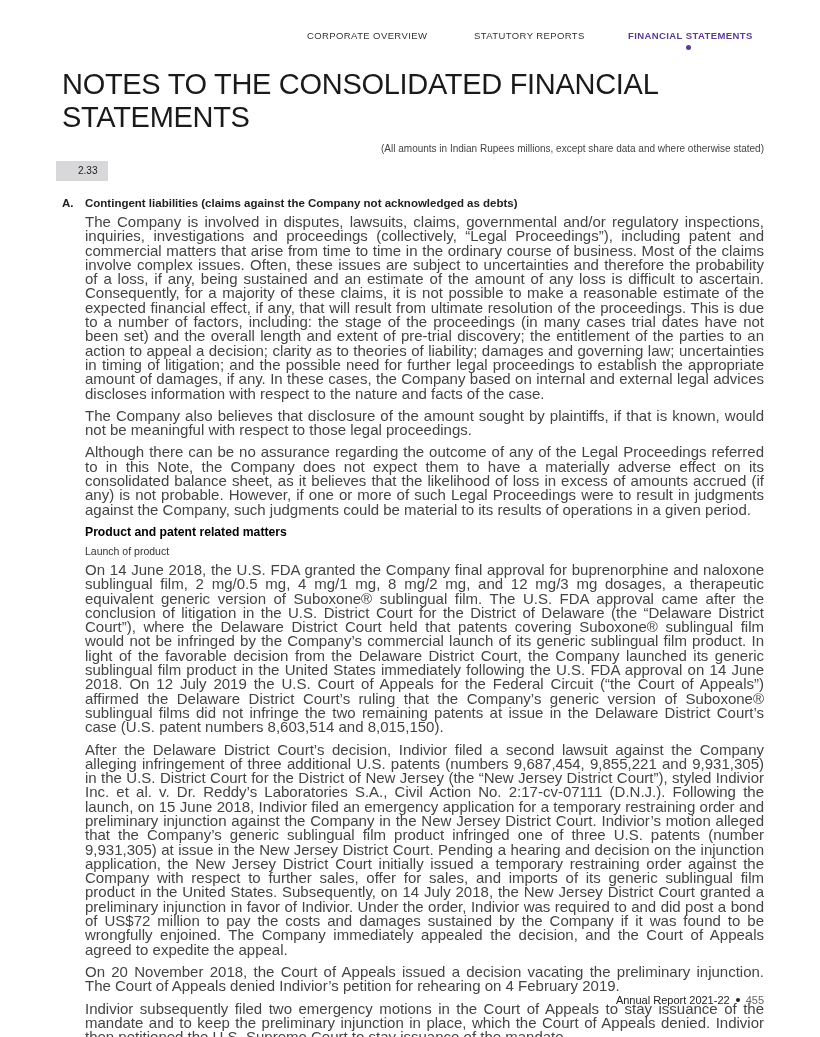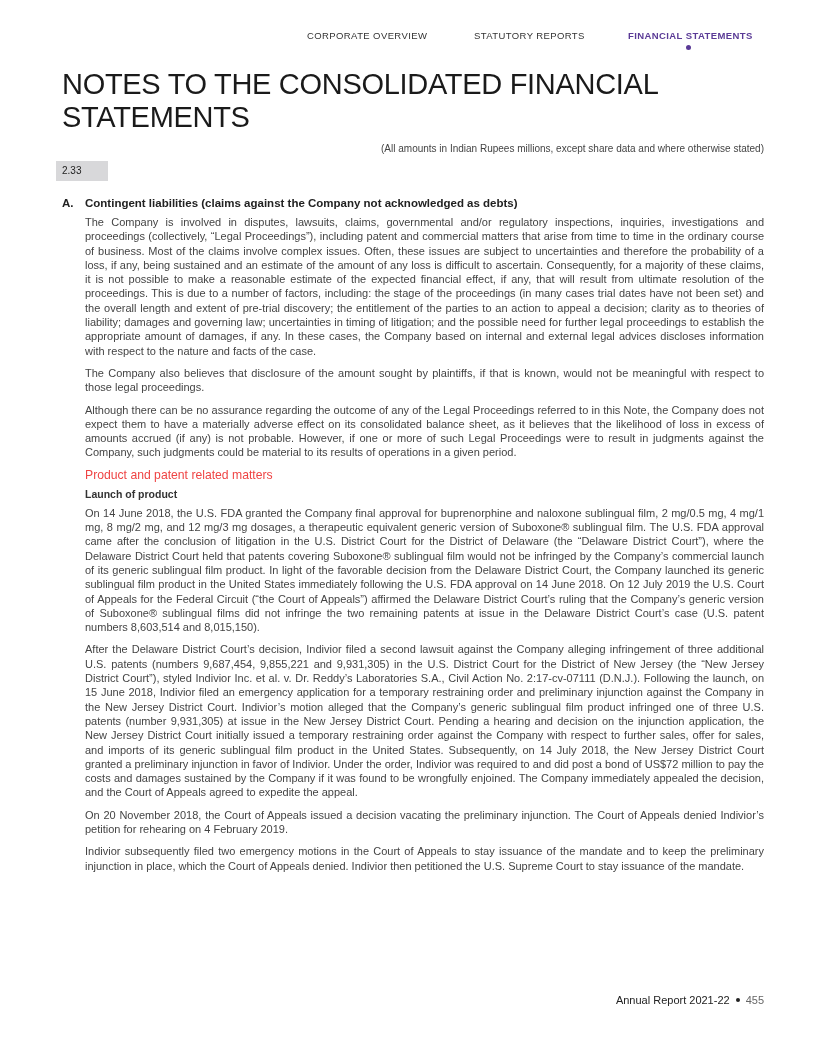--- a/index.html
+++ b/index.html
@@ -7,29 +7,29 @@
          font-family: "Liberation Sans", sans-serif; color: #3a3a3a; }
   .topnav { position: absolute; top: 30px; left: 0; width: 820px; height: 30px; padding-left: 32px; }
   .nav-item { position: absolute; top: 0; font-size: 9.5px; letter-spacing: 0.4px; color: #333; text-transform: uppercase; }
   .nav-item.n1 { left: 307px; }
   .nav-item.n2 { left: 474px; }
   .nav-item.n3 { left: 628px; color: #5a3a96; font-weight: bold; }
   .nav-dot { position: absolute; top: 15px; left: 686px; width: 5px; height: 5px; border-radius: 50%; background: #5a3a96; }
   .page-title { position: absolute; top: 68px; left: 62px; font-size: 29px; color: #1a1a1a; letter-spacing: -0.3px; font-weight: normal; margin: 0; }
   .amounts-note { position: absolute; top: 143px; right: 56px; font-size: 10px; color: #444; }
   .section-bar { position: absolute; top: 161px; left: 56px; width: 708px; height: 20px; display: flex; }
-  .section-num { width: 52px; background: #d8d8da; color: #222; font-size: 10px; padding-left: 6px; line-height: 20px; box-sizing: border-box; }
+  .section-num { width: 52px; background: #d8d8da; color: #222; font-size: 10px; padding-left: 22px; line-height: 20px; box-sizing: border-box; }
   .section-label { flex: 1; background: #5a3d94; color: #fff; font-size: 10px; padding-left: 8px; line-height: 20px; border-top-right-radius: 6px; margin-top: 48px; }
   .content { position: absolute; top: 197px; left: 62px; width: 702px; }
   .h-a { font-size: 11.5px; font-weight: bold; color: #222; margin: 0 0 6px 0; display: flex; }
   .h-a .letter { width: 23px; }
   .body-block { padding-left: 23px; }
-  p { margin: 0 0 8px 0; font-size: 11px; line-height: 14.3px; text-align: justify; color: #444; }
-  .h-purple { font-size: 12.2px; font-weight: normal; color: #ef4444; margin: 2px 0 6px 0; }
-  .h-sub { font-size: 10.5px; font-weight: bold; color: #333; margin: 0 0 6px 0; }
+  p { margin: 0 0 8px 0; font-size: 15px; line-height: 14.3px; text-align: justify; color: #444; }
+  .h-purple { font-size: 12.2px; font-weight: bold; color: #000000; margin: 2px 0 6px 0; }
+  .h-sub { font-size: 10.5px; font-weight: normal; color: #333; margin: 0 0 6px 0; }
   .footer { position: absolute; top: 994px; right: 56px; font-size: 11px; color: #222; display: flex; align-items: center; gap: 6px; }
   .footer .dot { width: 4px; height: 4px; border-radius: 50%; background: #222; display: inline-block; }
   .footer .pg { color: #666; }
 </style>
 </head>
 <body>
 
 <nav class="topnav">
   <a class="nav-item n1">CORPORATE OVERVIEW</a>
   <a class="nav-item n2">STATUTORY REPORTS</a>

